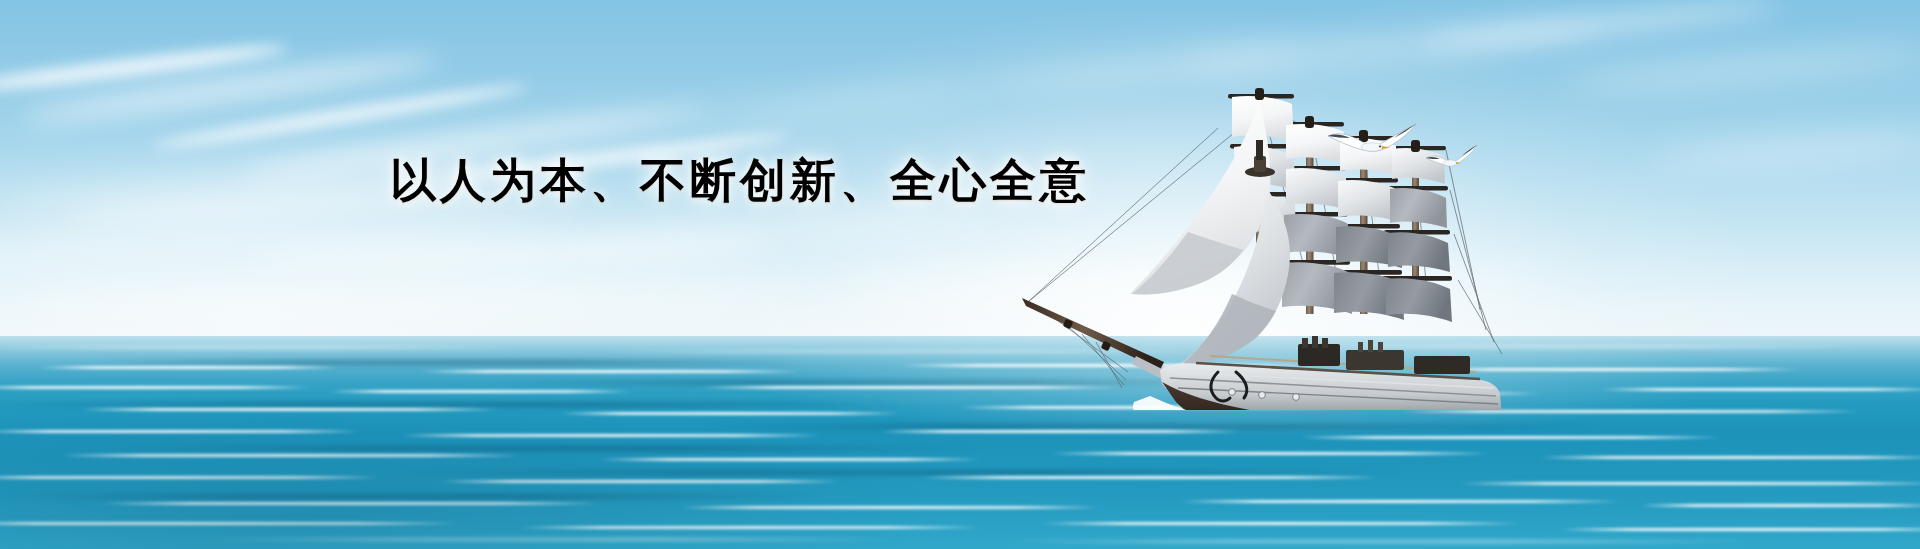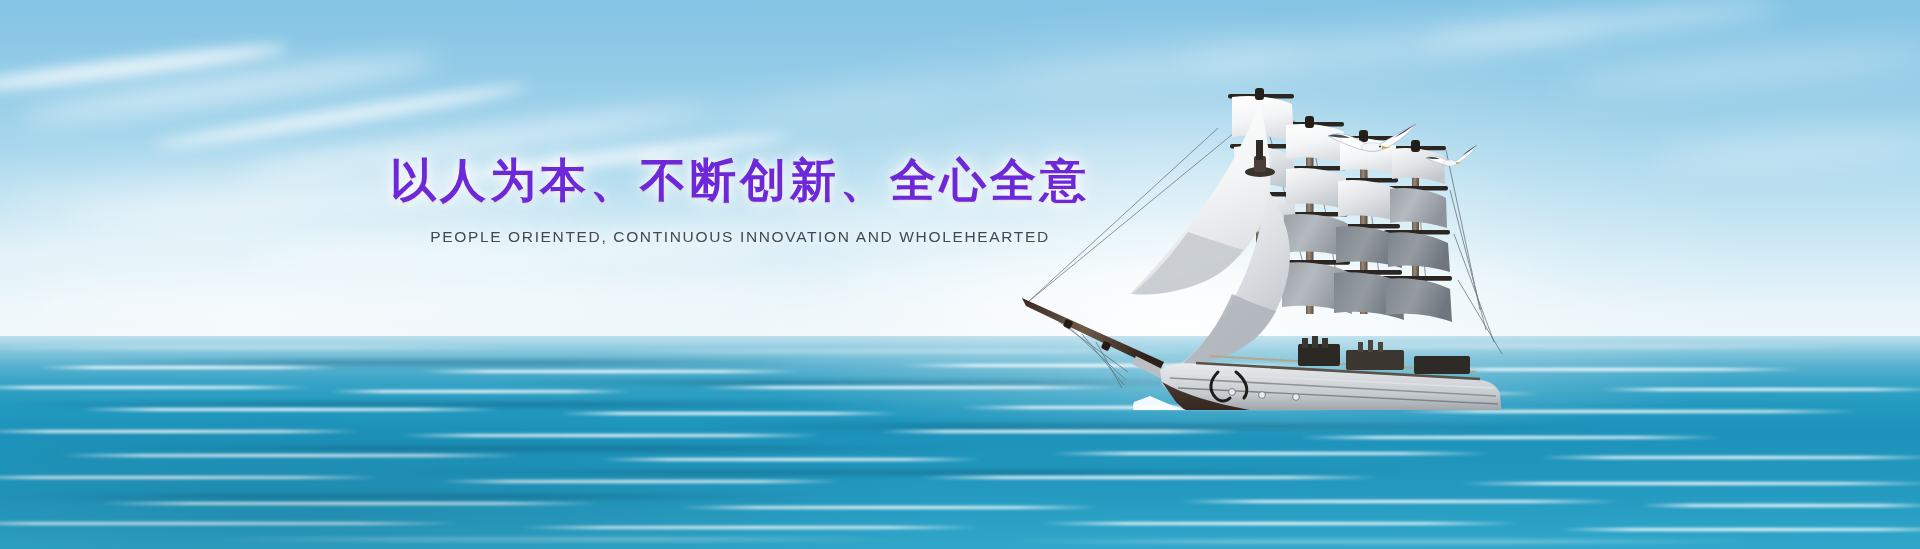--- a/index.html
+++ b/index.html
@@ -85,21 +85,21 @@
   .text-block{
     position:absolute;
     left:0; top:150px; width:1480px;
     text-align:center;
     z-index:30;
   }
   .headline{
     font-family:"DejaVu Sans","Liberation Sans",sans-serif;
     font-size:46px;
     font-weight:bold;
-    color:#6d28d9;
+    color:#000000;
     letter-spacing:4px;
     line-height:1.32;
     white-space:nowrap;
     text-shadow:
       0 0 10px rgba(255,255,255,0.95),
       0 0 20px rgba(255,255,255,0.8),
       0 0 32px rgba(255,255,255,0.55),
       0 1px 2px rgba(180,100,20,0.35);
   }
   .subhead{
@@ -406,16 +406,15 @@
         <line x1="436" y1="70" x2="470" y2="230"></line>
         <line x1="440" y1="110" x2="476" y2="250"></line>
         <line x1="444" y1="154" x2="484" y2="262"></line>
         <line x1="448" y1="200" x2="492" y2="274"></line>
       </g>
     </svg>
   </div>
 
   <div class="text-block">
     <div class="headline">以人为本、不断创新、全心全意</div>
-    <div class="subhead">PEOPLE ORIENTED, CONTINUOUS INNOVATION AND WHOLEHEARTED</div>
   </div>
 
 </div>
 
 </body></html>

